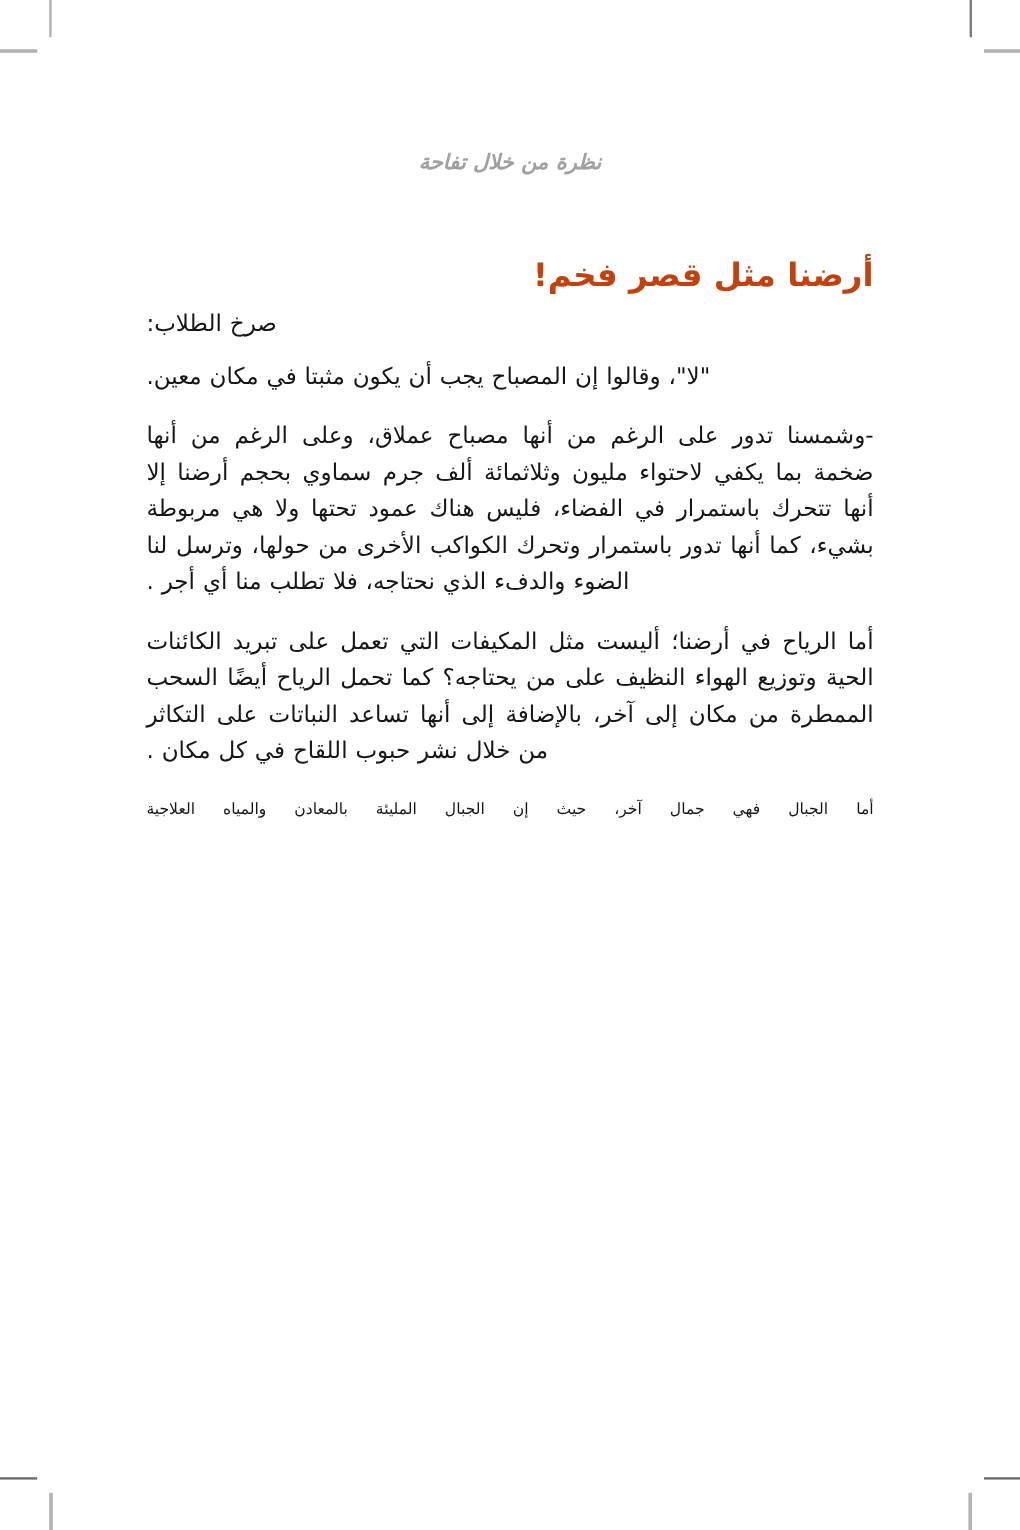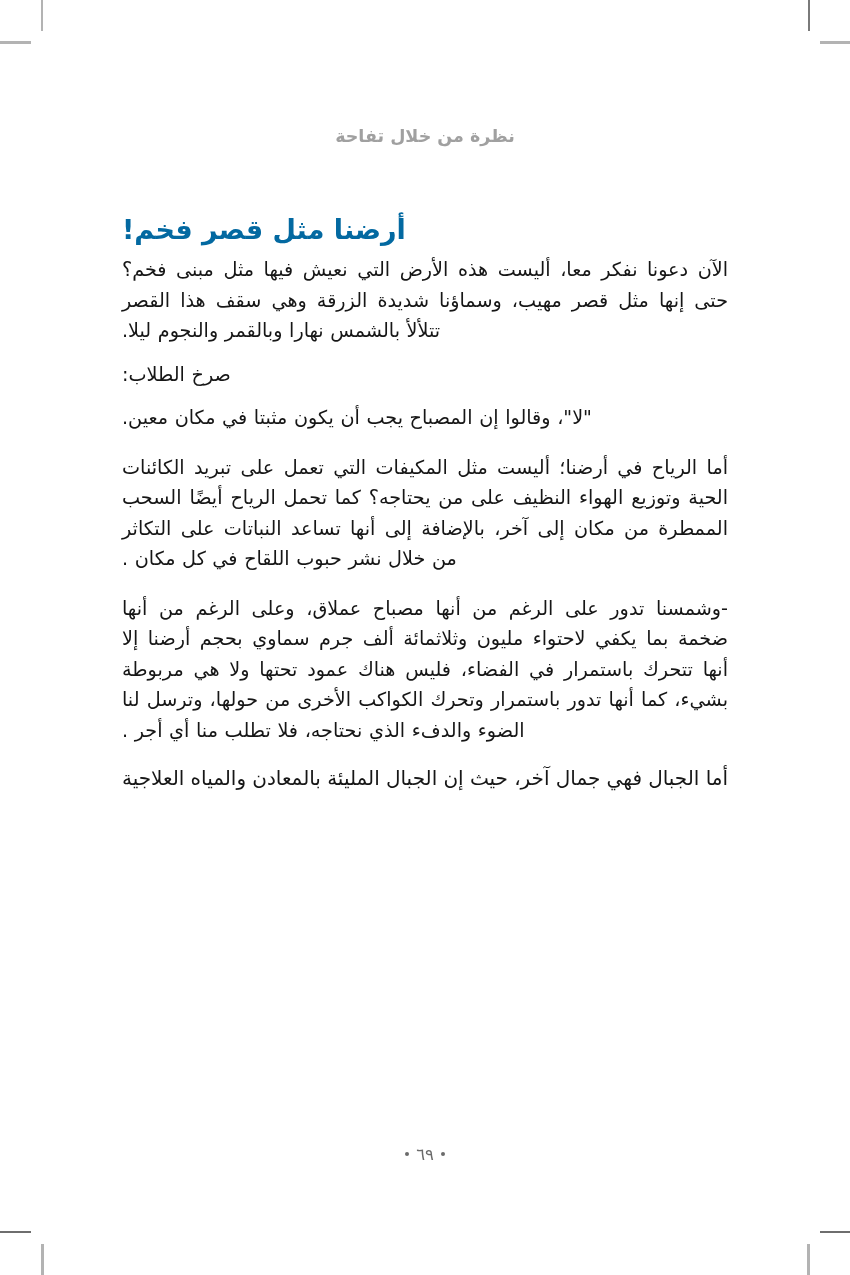--- a/index.html
+++ b/index.html
@@ -35,31 +35,32 @@
   .running-head {
     position: absolute;
     top: 126px;
     left: 0;
     right: 0;
     text-align: center;
     color: #a0a0a0;
     font-size: 17.5px;
     font-weight: 700;
     letter-spacing: 0.2px;
+    font-style: italic;
   }
 
   .chapter-title {
     position: absolute;
     top: 196px;
     right: 122px;
     left: 122px;
-    text-align: left;
+    text-align: right;
     font-size: 27px;
     font-weight: 700;
-    color: #0369a1;
+    color: #c2410c;
     line-height: 1.2;
   }
 
   .body-text {
     position: absolute;
     top: 255px;
     right: 122px;
     left: 122px;
   }
 
@@ -69,21 +70,21 @@
     line-height: 30.5px;
     color: #161616;
     text-align: justify;
     text-align-last: left;
     word-spacing: 0.5px;
   }
   p.para.short {
     text-align: left;
   }
   p.para.tight {
-    font-size: 20px;
+    font-size: 13px;
     line-height: 27px;
     word-spacing: -0.5px;
     letter-spacing: -0.3px;
     text-align: justify;
     text-align-last: justify;
   }
   p.para.gap-before { margin-top: 19px; }
   p.para.gap-after  { margin-bottom: 20px; }
 
   .folio {
@@ -119,25 +120,21 @@
   <div class="crop crop-bl-h"></div>
   <div class="crop crop-bl-v"></div>
   <div class="crop crop-br-h"></div>
   <div class="crop crop-br-v"></div>
 
   <div class="running-head">نظرة من خلال تفاحة</div>
 
   <h1 class="chapter-title">أرضنا مثل قصر فخم!</h1>
 
   <div class="body-text">
-    <p class="para">الآن دعونا نفكر معا، أليست هذه الأرض التي نعيش فيها مثل مبنى فخم؟ حتى إنها مثل قصر مهيب، وسماؤنا شديدة الزرقة وهي سقف هذا القصر تتلألأ بالشمس نهارا وبالقمر والنجوم ليلا.</p>
     <p class="para short">صرخ الطلاب:</p>
     <p class="para short">"لا"، وقالوا إن المصباح يجب أن يكون مثبتا في مكان معين.</p>
+    <p class="para gap-before">-وشمسنا تدور على الرغم من أنها مصباح عملاق، وعلى الرغم من أنها ضخمة بما يكفي لاحتواء مليون وثلاثمائة ألف جرم سماوي بحجم أرضنا إلا أنها تتحرك باستمرار في الفضاء، فليس هناك عمود تحتها ولا هي مربوطة بشيء، كما أنها تدور باستمرار وتحرك الكواكب الأخرى من حولها، وترسل لنا الضوء والدفء الذي نحتاجه، فلا تطلب منا أي أجر .</p>
     <p class="para gap-before">أما الرياح في أرضنا؛ أليست مثل المكيفات التي تعمل على تبريد الكائنات الحية وتوزيع الهواء النظيف على من يحتاجه؟ كما تحمل الرياح أيضًا السحب الممطرة من مكان إلى آخر، بالإضافة إلى أنها تساعد النباتات على التكاثر من خلال نشر حبوب اللقاح في كل مكان .</p>
-    <p class="para gap-before">-وشمسنا تدور على الرغم من أنها مصباح عملاق، وعلى الرغم من أنها ضخمة بما يكفي لاحتواء مليون وثلاثمائة ألف جرم سماوي بحجم أرضنا إلا أنها تتحرك باستمرار في الفضاء، فليس هناك عمود تحتها ولا هي مربوطة بشيء، كما أنها تدور باستمرار وتحرك الكواكب الأخرى من حولها، وترسل لنا الضوء والدفء الذي نحتاجه، فلا تطلب منا أي أجر .</p>
     <p class="para tight gap-before">أما الجبال فهي جمال آخر، حيث إن الجبال المليئة بالمعادن والمياه العلاجية</p>
   </div>
 
-  <div class="folio">
-    <span class="dot"></span><span class="num">٦٩</span><span class="dot"></span>
-  </div>
 
 </div>
 
 </body></html>

